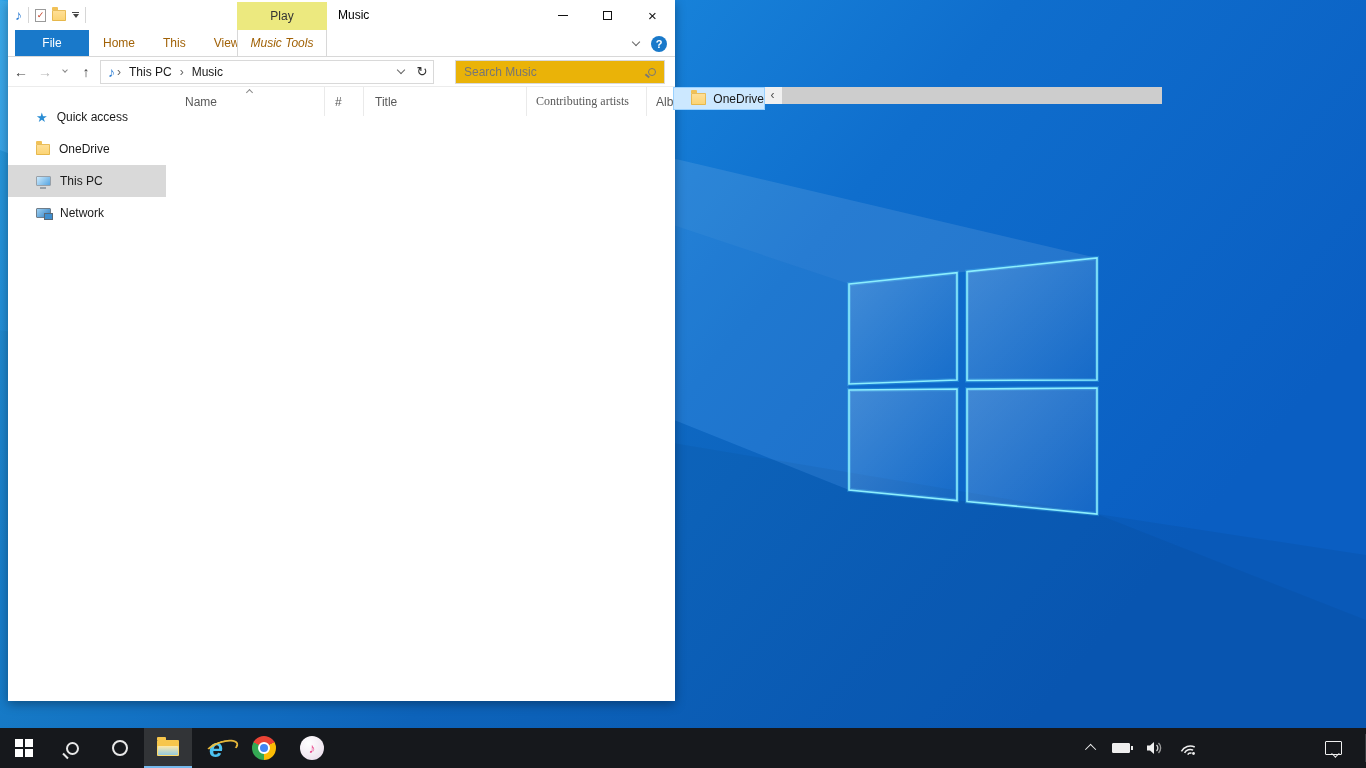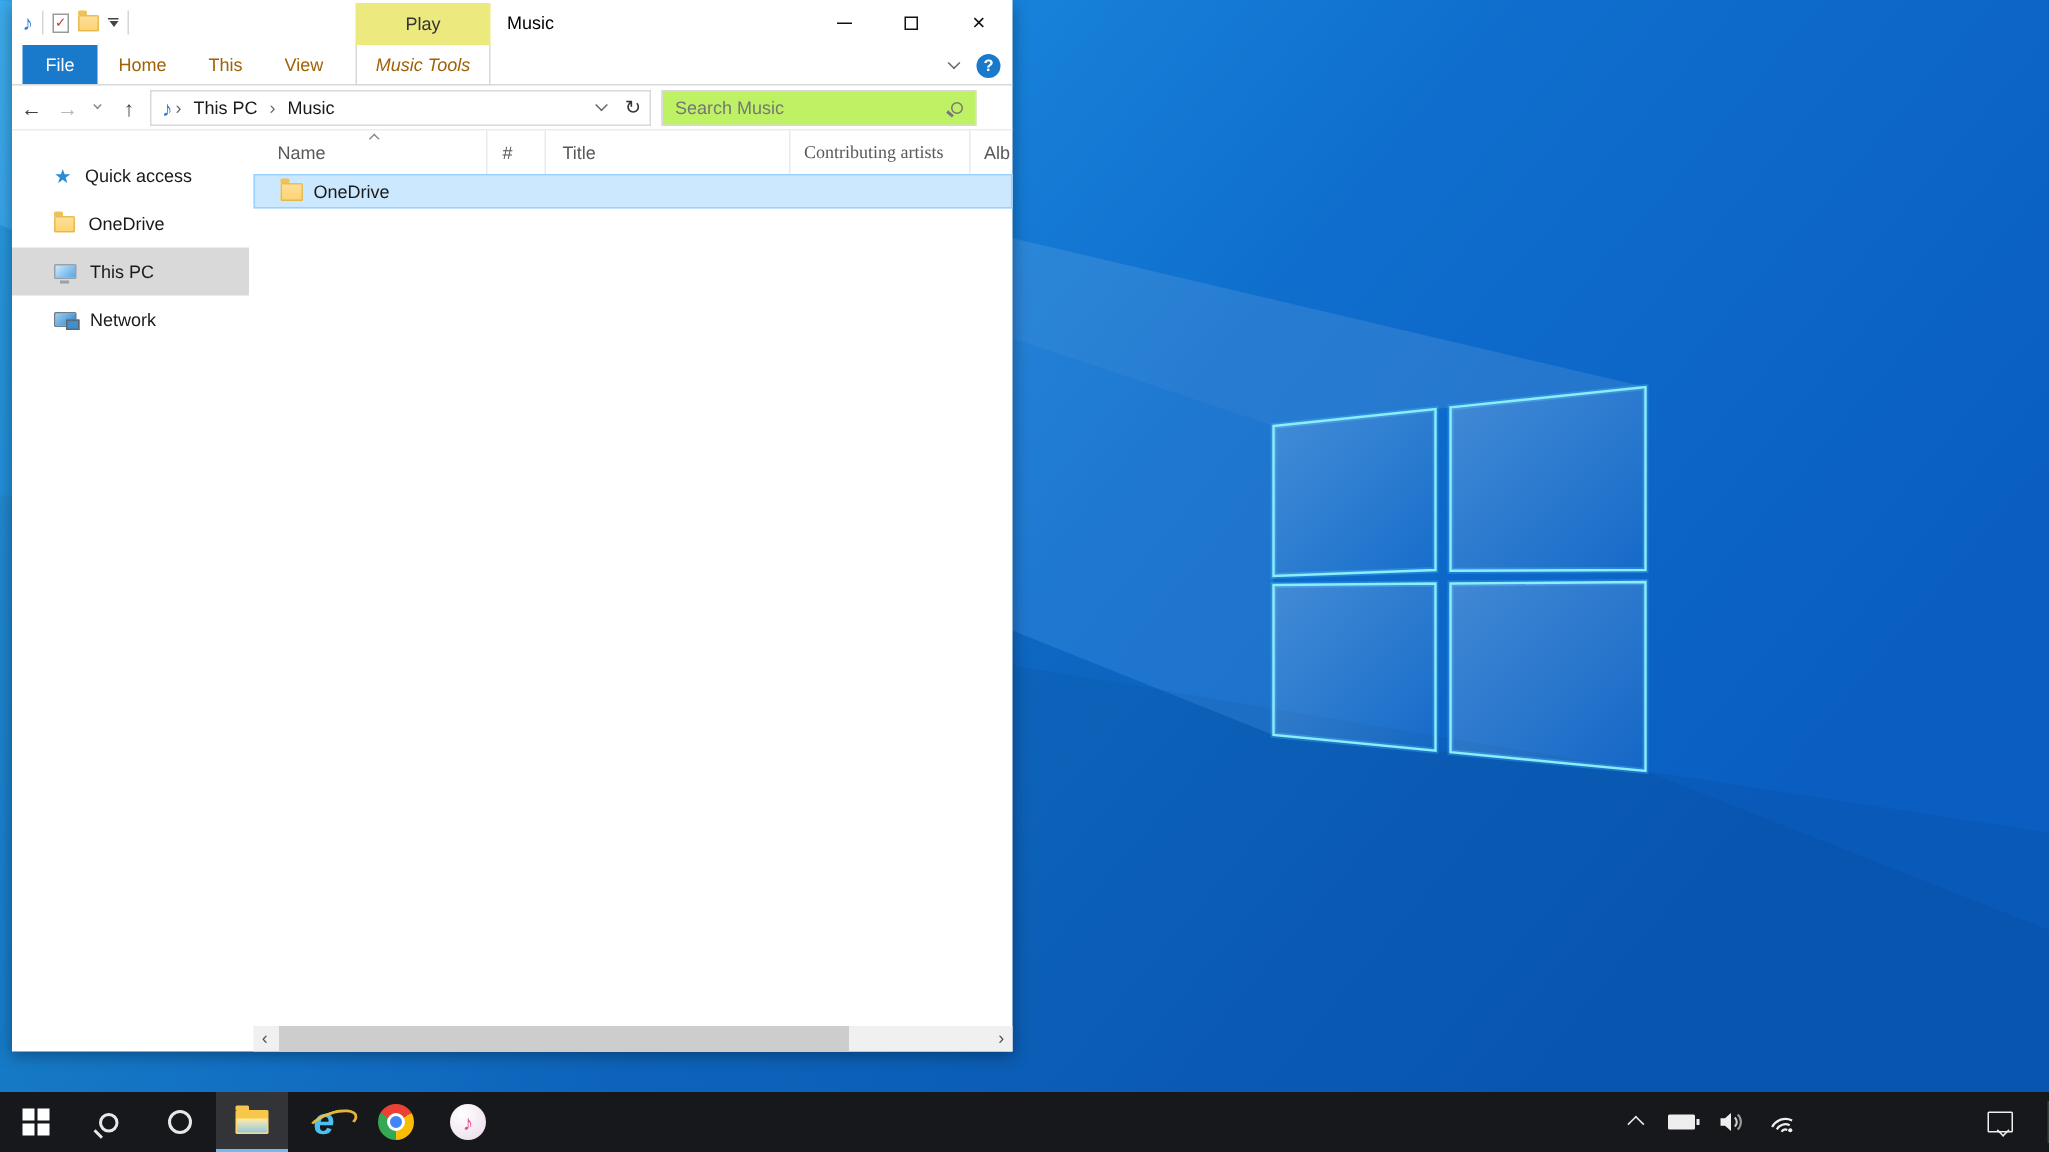--- a/index.html
+++ b/index.html
@@ -33,21 +33,21 @@
   .caption-btns { position:absolute; right:0; top:0; display:flex; }
   .cap-btn { width:45px; height:30px; display:flex; align-items:center; justify-content:center; color:#111; }
   .min-bar { width:10px; height:1px; background:#111; }
   .max-box { width:9px; height:9px; border:1px solid #111; }
   .close-glyph { font-size:15px; line-height:1; }
 
   
   .tabsrow { height:27px; display:flex; align-items:stretch; border-bottom:1px solid #d8d8d8;
     position:relative; flex:0 0 auto; }
   .tab { display:flex; align-items:center; justify-content:center; padding:0 14px; color:#a16207; }
-  .tab-file { margin-left:7px; width:50px; background:#1979ca; color:#fff; padding:0; }
+  .tab-file { margin-left:7px; width:74px; background:#1979ca; color:#fff; padding:0; }
   .tab-musictools { position:absolute; left:229px; top:0; width:90px; height:27px; padding:0;
     background:#fff; border:1px solid #d8d8d8; border-top:none;font-style:italic; }
   .tabs-right { position:absolute; right:8px; top:0; height:27px; display:flex; align-items:center; gap:12px; }
   .chv { display:inline-block; width:6px; height:6px; border-right:1.4px solid #666; border-bottom:1.4px solid #666;
     transform:rotate(45deg); margin-top:-3px; }
   .help-circle { width:16px; height:16px; border-radius:50%; background:#1979ca; color:#fff;
     display:flex; align-items:center; justify-content:center; font-size:11px; font-weight:bold; }
 
   
   .addressrow { height:30px; display:flex; align-items:center; flex:0 0 auto; border-bottom:1px solid #ececec; }
@@ -58,21 +58,21 @@
   .nav-recent .chv { width:4px; height:4px; border-color:#888; }
   .nav-up { width:24px; }
   .addr-box { width:334px; height:24px; border:1px solid #d9d9d9; background:#fff; display:flex;
     align-items:center; margin-left:2px; }
   .crumb { padding:0 6px; color:#1a1a1a; display:flex; align-items:center; height:100%; }
   .crumb-sep { color:#666; padding:0 2px; }
   .addr-right { margin-left:auto; display:flex; align-items:center; }
   .addr-dd { width:20px; height:22px; display:flex; align-items:center; justify-content:center; }
   .refresh-btn { width:22px; height:22px; display:flex; align-items:center; justify-content:center;
     color:#333; font-size:13px; }
-  .search-box { width:210px; height:24px; border:1px solid #d9d9d9; background:#bef264; margin-left:7px;
+  .search-box { width:210px; height:24px; border:1px solid #d9d9d9; background:#eab308; margin-left:21px;
     display:flex; align-items:center; position:relative; }
   .search-box input { border:none; outline:none; width:178px; padding:0 0 0 8px; font:12px "Liberation Sans","DejaVu Sans",sans-serif; color:#333; background:transparent; }
   .search-box input::placeholder { color:#767676; }
   .mag { position:absolute; right:8px; width:8px; height:8px; border:1.5px solid #777; border-radius:50%; }
   .mag::after { content:""; position:absolute; left:-4px; top:6px; width:5px; height:1.5px; background:#777;
     transform:rotate(40deg); }
 
   
   .content { flex:1 1 auto; display:flex; min-height:0; }
   .sidebar { width:158px; flex:0 0 auto; padding-top:14px; }
@@ -80,21 +80,21 @@
   .side-item.selected { background:#d9d9d9; }
   .star-glyph { color:#2a8dd4; font-size:13px; line-height:1; }
   .mon { width:15px; height:10px; border:1.5px solid #98a0a8; border-radius:1px;
     background:linear-gradient(135deg,#cdeafc,#56a5e2); position:relative; }
   .mon::after { content:""; position:absolute; left:3px; bottom:-4px; width:6px; height:2px; background:#98a0a8; }
   .net { width:15px; height:10px; border:1.5px solid #6f7d8a; border-radius:1px;
     background:linear-gradient(135deg,#9fd1f2,#2f7fc4); position:relative; }
   .net::after { content:""; position:absolute; right:-3px; bottom:-3px; width:7px; height:5px;
     background:#3f8fd0; border:1px solid #5a6875; }
 
-  .filepane { flex:1 1 auto; margin-left:3px; display:flex; flex-direction:column; min-width:0; }
+  .filepane { flex:1 1 auto; margin-left:3px; display:flex; flex-direction:row; min-width:0; }
   .cols { display:flex; height:29px; flex:0 0 auto; position:relative; color:#595959; }
   .col { display:flex; align-items:center; border-right:1px solid #eaeaea; overflow:hidden; white-space:nowrap; }
   .col-name { width:156px; padding-left:16px; position:relative; }
   .col-num { width:39px; padding-left:10px; }
   .col-title { width:163px; padding-left:11px; }
   .col-artists { width:120px; padding-left:9px;font-family:Liberation Serif, serif; }
   .col-album { flex:1; padding-left:9px; border-right:none; }
   .sort-chv { position:absolute; left:78px; top:3px; width:5px; height:5px; border-right:none; border-bottom:none;
     border-left:1.3px solid #8a8a8a; border-top:1.3px solid #8a8a8a; transform:rotate(45deg); display:inline-block; }
   .rows { flex:1 1 auto; }

